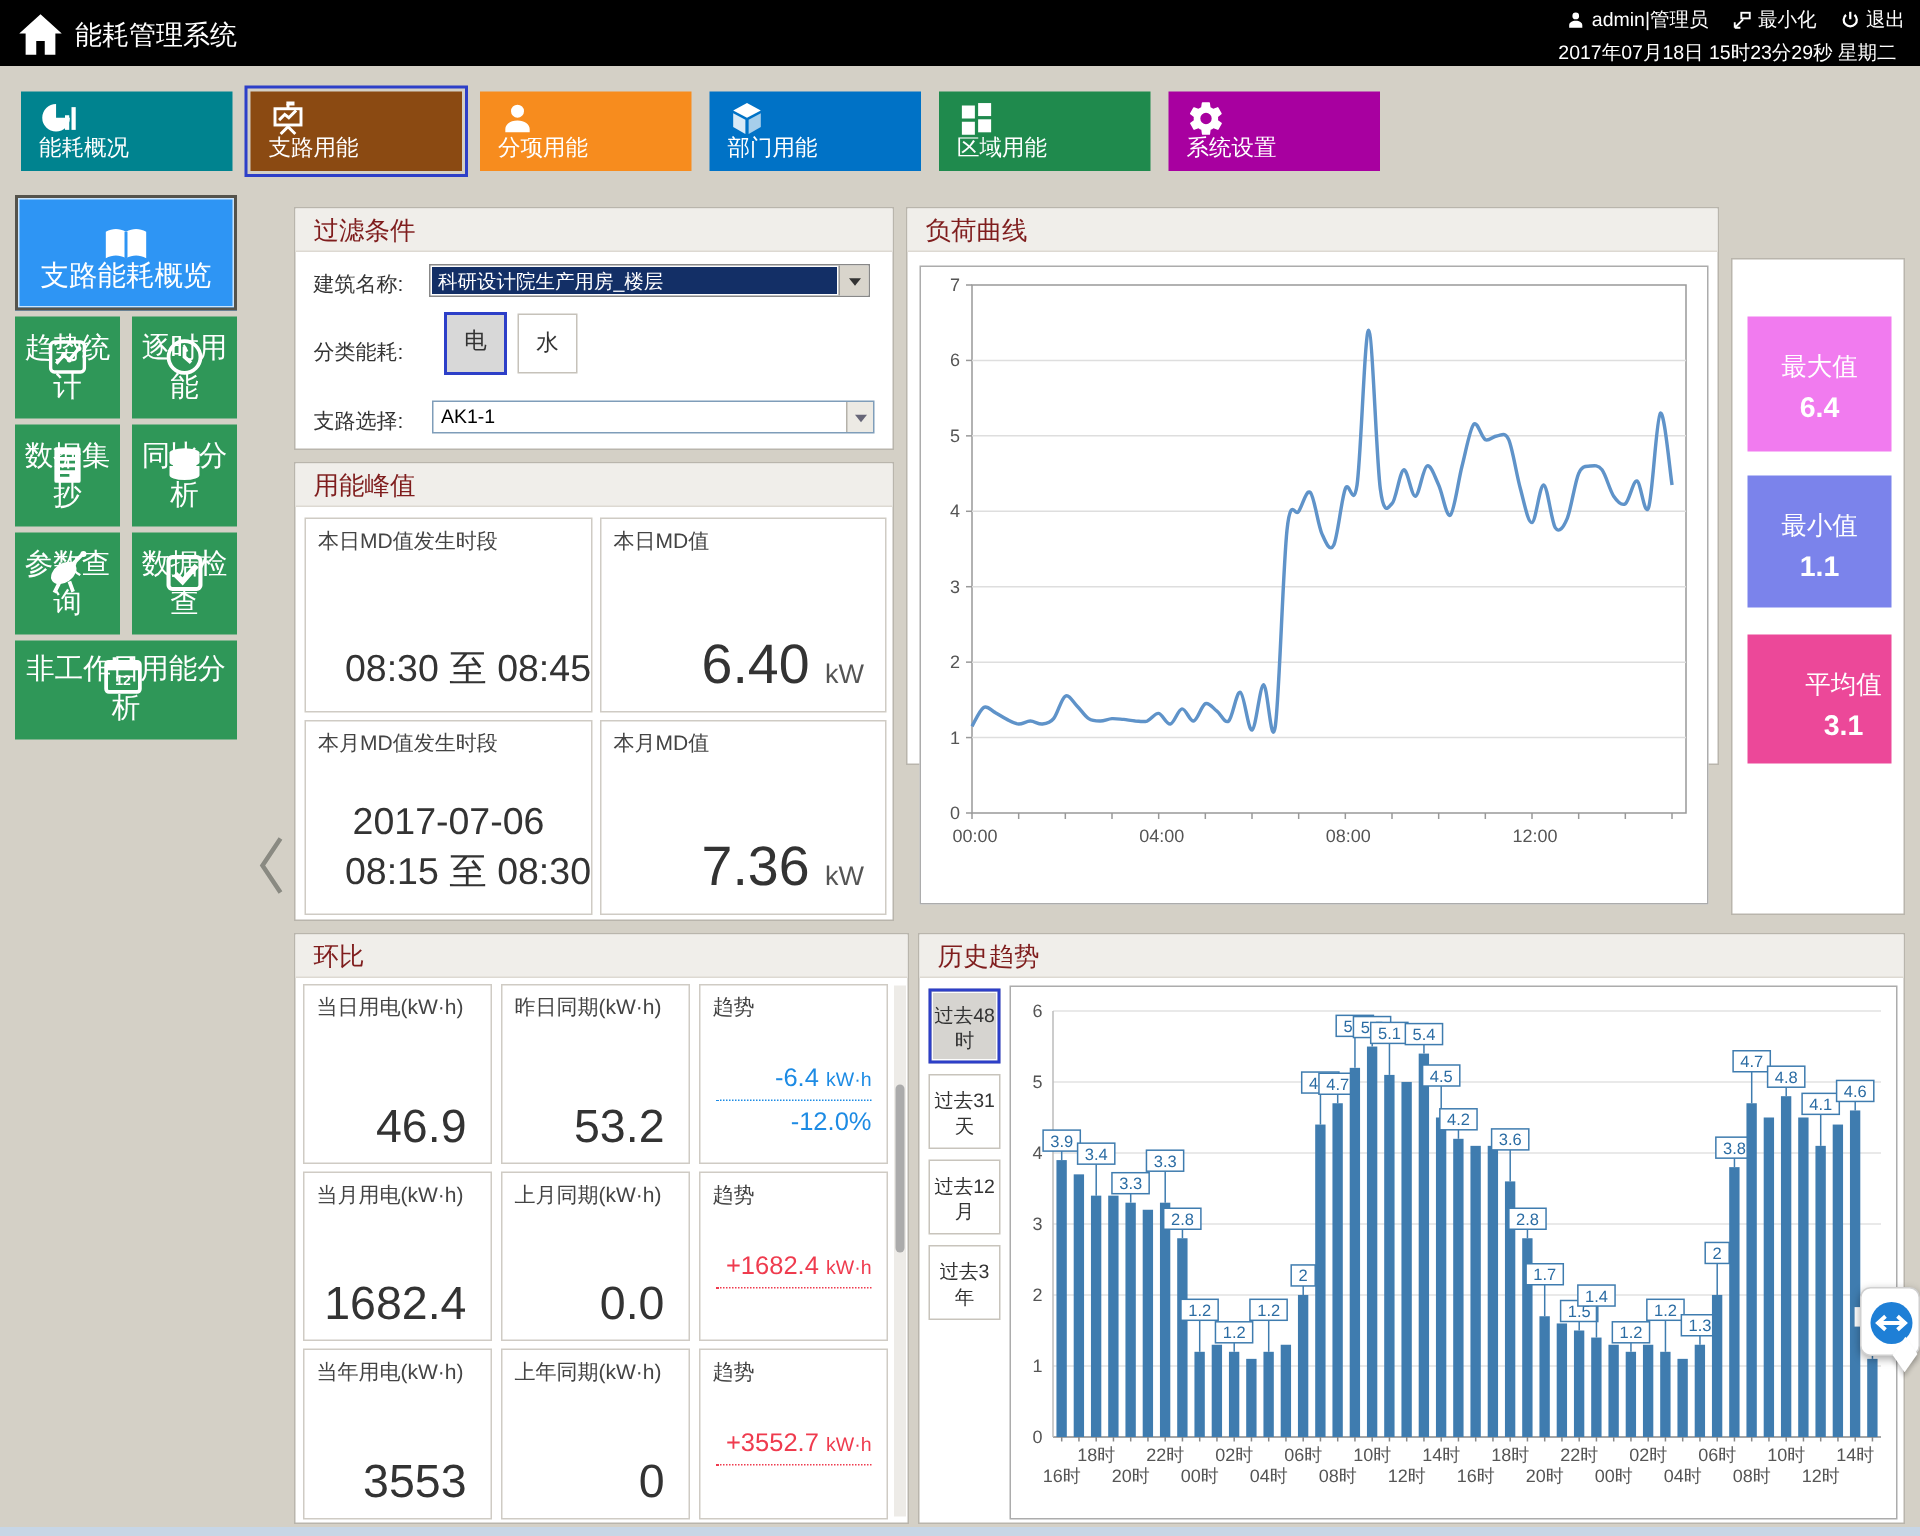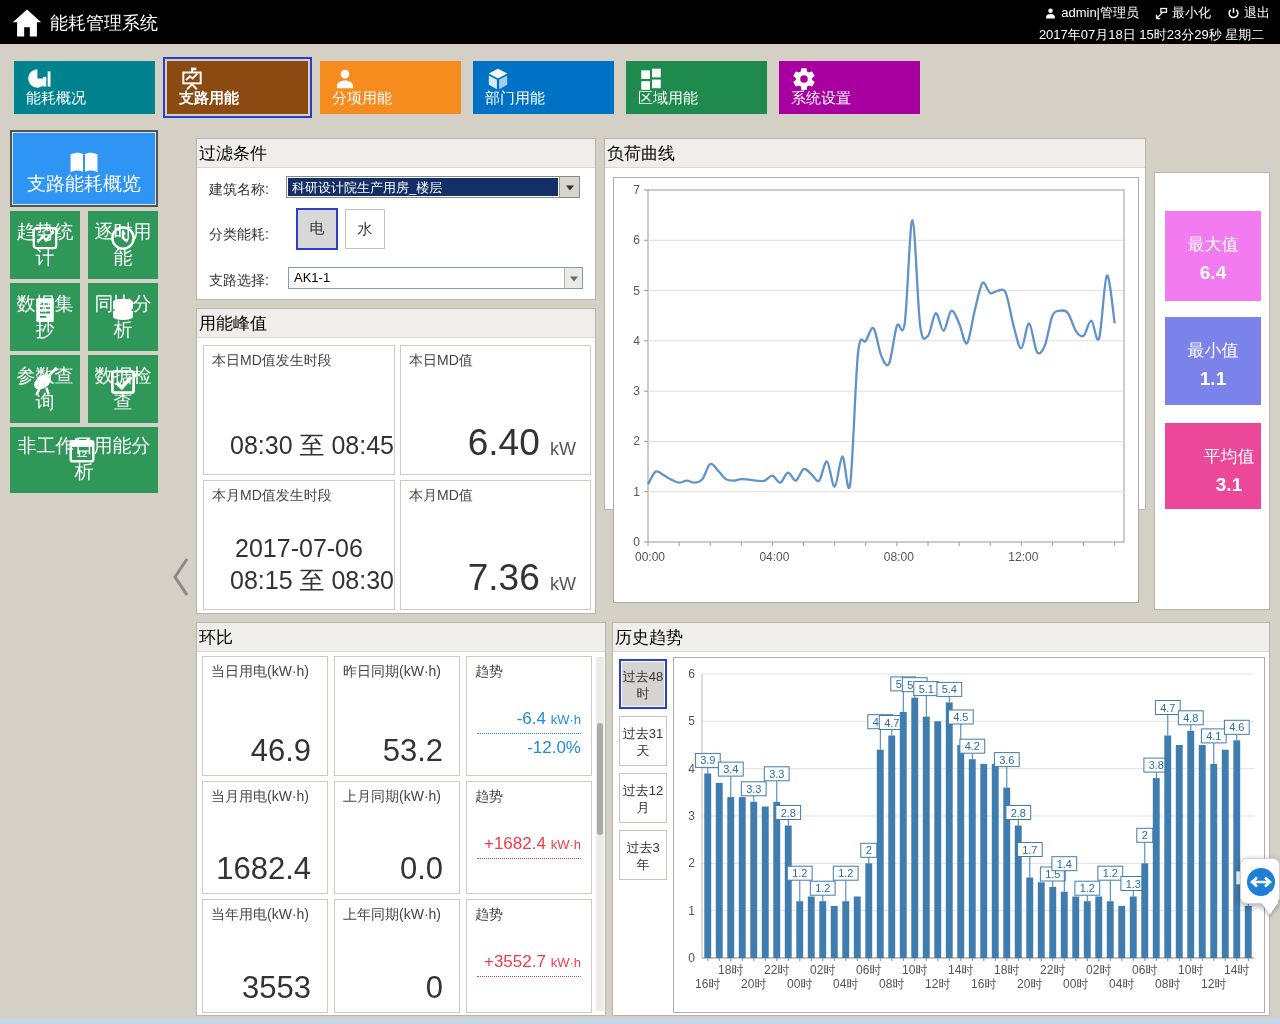--- a/index.html
+++ b/index.html
@@ -25,21 +25,21 @@
   .side-tile { position:absolute; color:#fff; cursor:pointer; }
   .side-tile .ic { position:absolute; left:50%; transform:translateX(-50%); top:12px; width:30px; height:30px; }
   .side-tile .lb { position:absolute; left:0; right:0; bottom:8px; text-align:center; font-size:19px; }
   .side-tile.big .ic { top:14px; width:34px; height:34px; }
   .side-tile.sel { border:2px solid #55534B; box-shadow: inset 0 0 0 1px rgba(255,255,255,.75); }
   .collapse { position:absolute; left:170px; top:555px; width:24px; height:44px; cursor:pointer; }
 
   
   .panel { position:absolute; background:#fff; border:1px solid #B9B5AC; }
   .panel-h { position:absolute; left:0; right:0; top:0; height:29px; background:#F0EEEA; border-bottom:1px solid #DDD9D2;
-             font-size:17px; color:#000000; line-height:29px; padding-left:2px; }
+             font-size:17px; color:#7f1d1d; line-height:29px; padding-left:12px; }
 
   
   .f-label { position:absolute; left:12px; font-size:14px; color:#333; }
   .combo { position:absolute; height:22px; background:#fff; border:1px solid #888; }
   .combo .val { position:absolute; left:1px; top:1px; bottom:1px; right:21px; background:#132F66; color:#fff;
                 font-size:13px; line-height:18px; padding:1px 4px; white-space:nowrap; overflow:hidden;}
   .combo .btn { position:absolute; right:0; top:0; width:20px; height:20px; background:#D9D5CC; border-left:1px solid #999; }
   .tri { position:absolute; left:50%; top:50%; transform:translate(-50%,-30%); width:0; height:0;
          border-left:4px solid transparent; border-right:4px solid transparent; border-top:5px solid #333; }
   .sel-box { position:absolute; height:22px; background:#fff; border:1px solid #7F9DB9; font-size:13px; color:#000;
@@ -127,21 +127,21 @@
 </div>
 
 <div class="nav-tab" style="left: 14px; background-color: rgb(0, 131, 143);">
   <span class="ic"><svg viewBox="0 0 24 24" width="26" height="26">
         <path d="M10.5 3a8.5 8.5 0 1 0 8.5 8.5h-8.5z" fill="#fff"></path>
         <rect x="16" y="10" width="2.6" height="9" fill="#fff"></rect>
         <rect x="20" y="5" width="2.6" height="14" fill="#fff"></rect>
       </svg></span>
   <span class="lb">能耗概况</span>
 </div>
-<div class="nav-tab selected" style="left: 167px; background-color: rgb(139, 74, 18); font-weight: bold;">
+<div class="nav-tab selected" style="left: 167px; background-color: rgb(139, 74, 18);">
   <span class="ic"><svg viewBox="0 0 24 24" width="26" height="26">
         <g stroke="#fff" stroke-width="1.8" fill="none">
           <rect x="4" y="6" width="16" height="10"></rect>
           <path d="M6.5 13l3.5-3.5 2.5 2 4.5-4.5"></path>
           <path d="M12 3v3M12 16v2M7.5 21.5L12 17l4.5 4.5"></path>
         </g>
         <path d="M11 1.5h5v2.5h-5z" fill="#fff"></path>
       </svg></span>
   <span class="lb">支路用能</span>
 </div>

